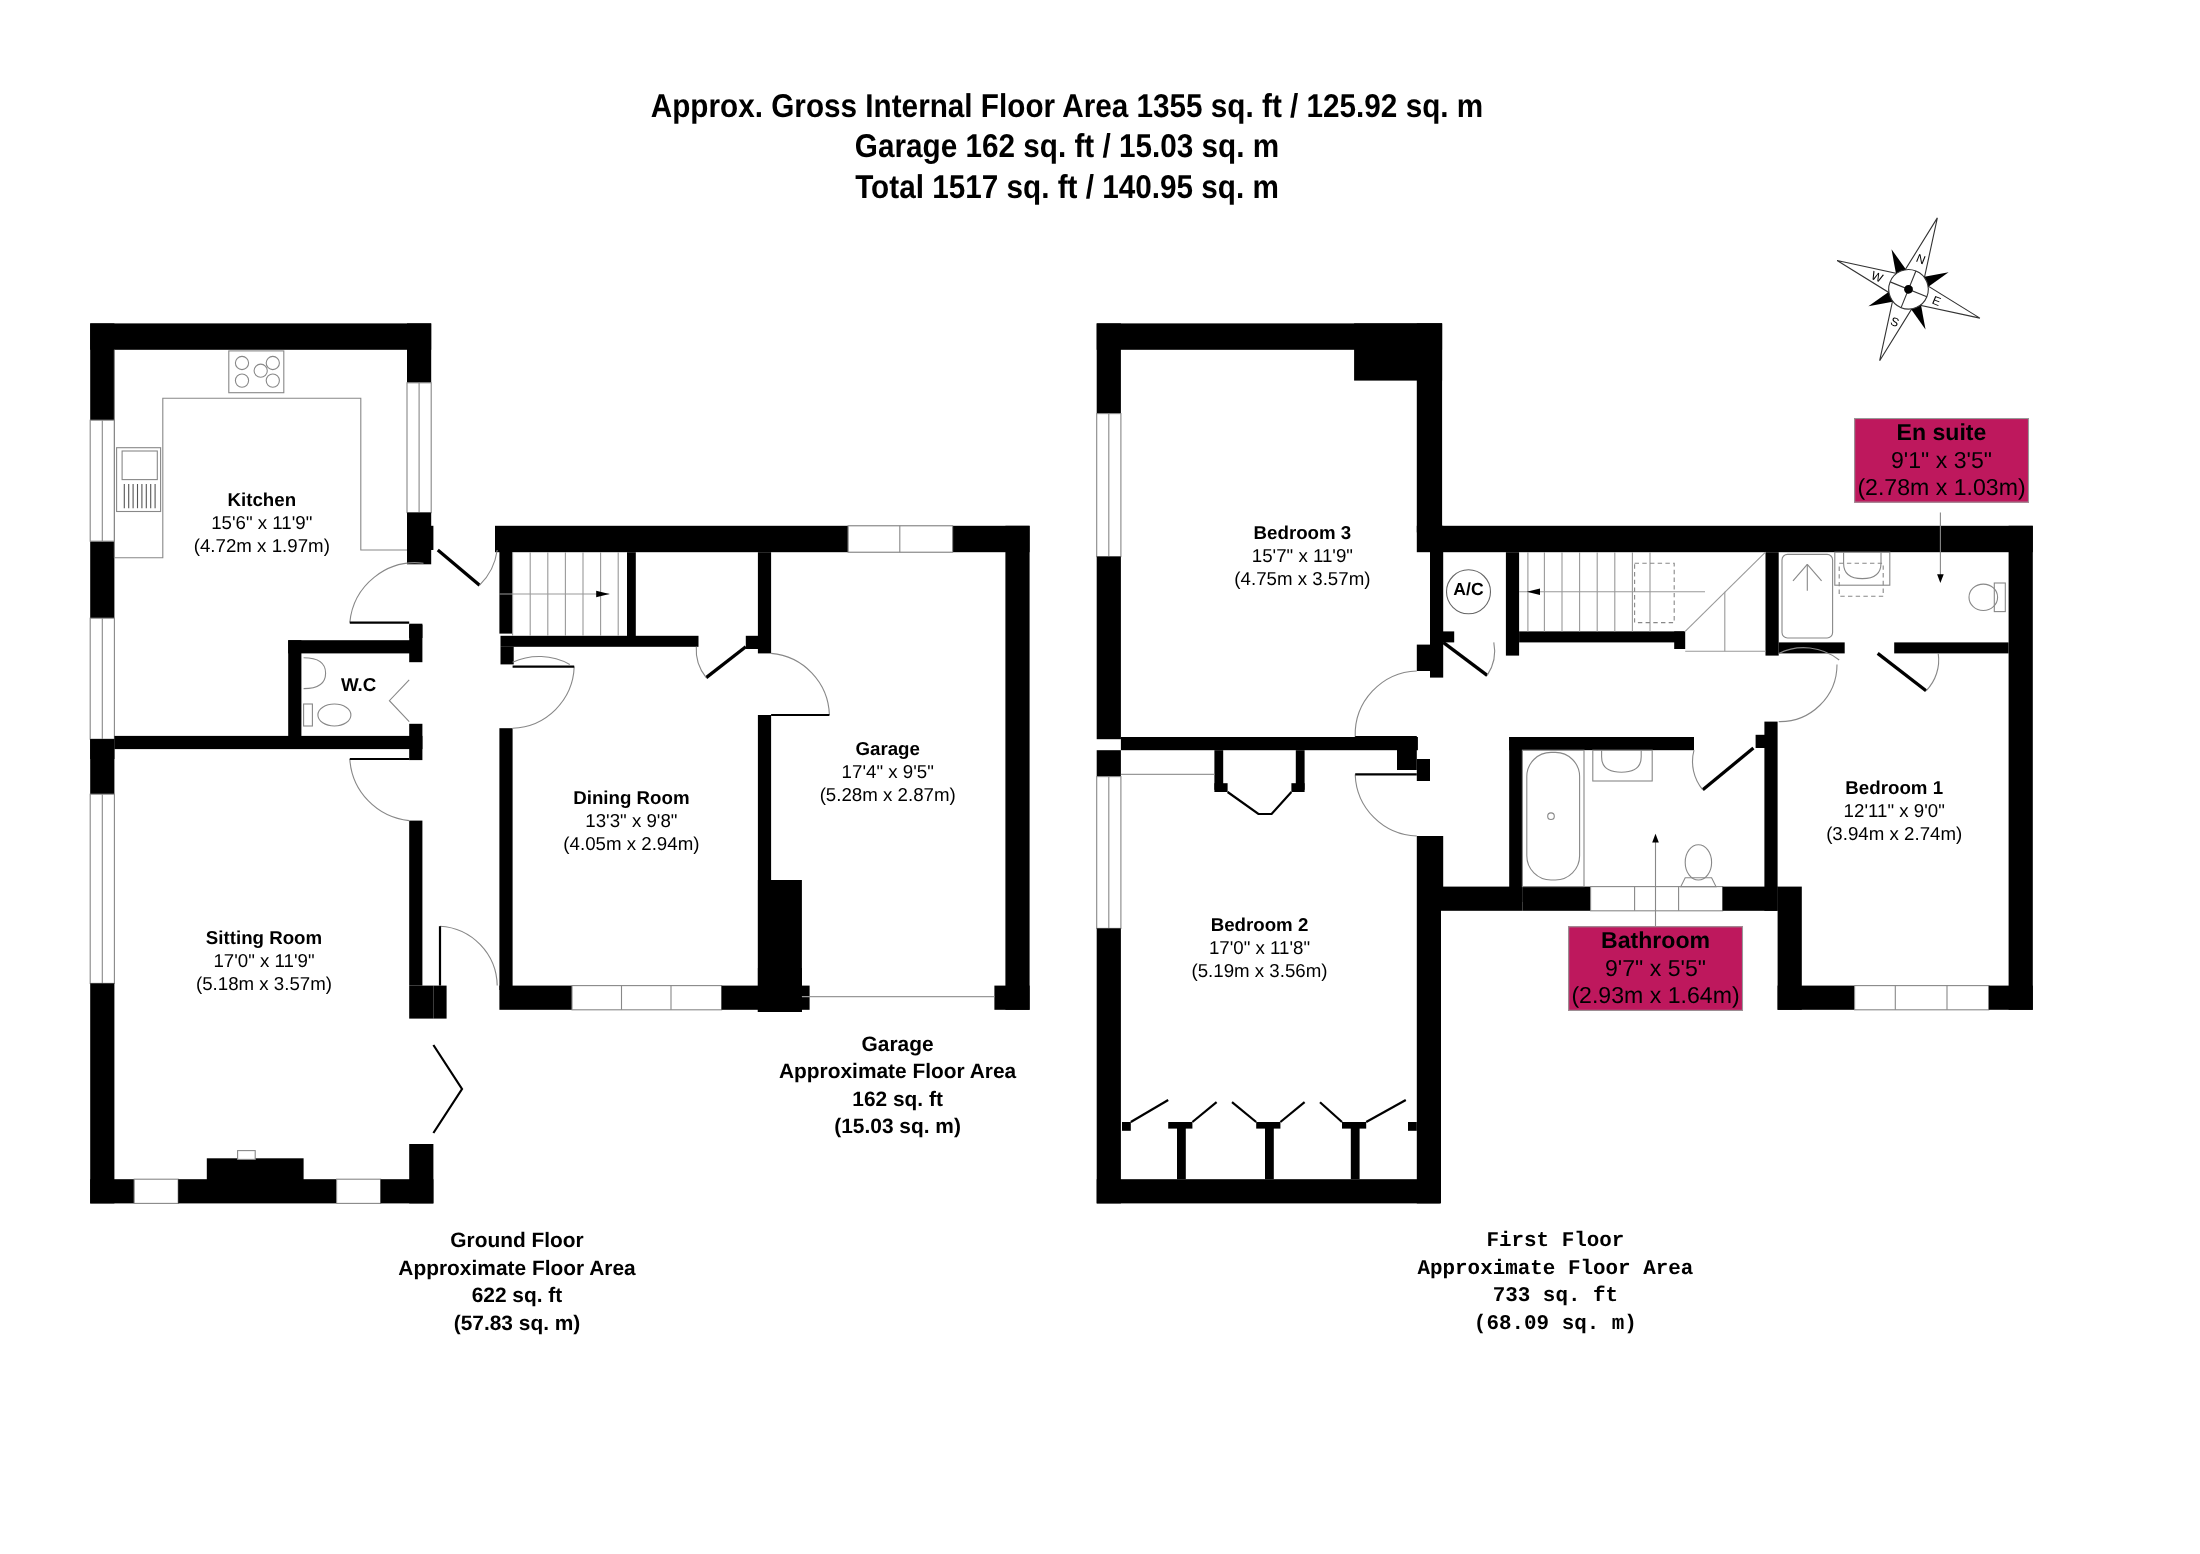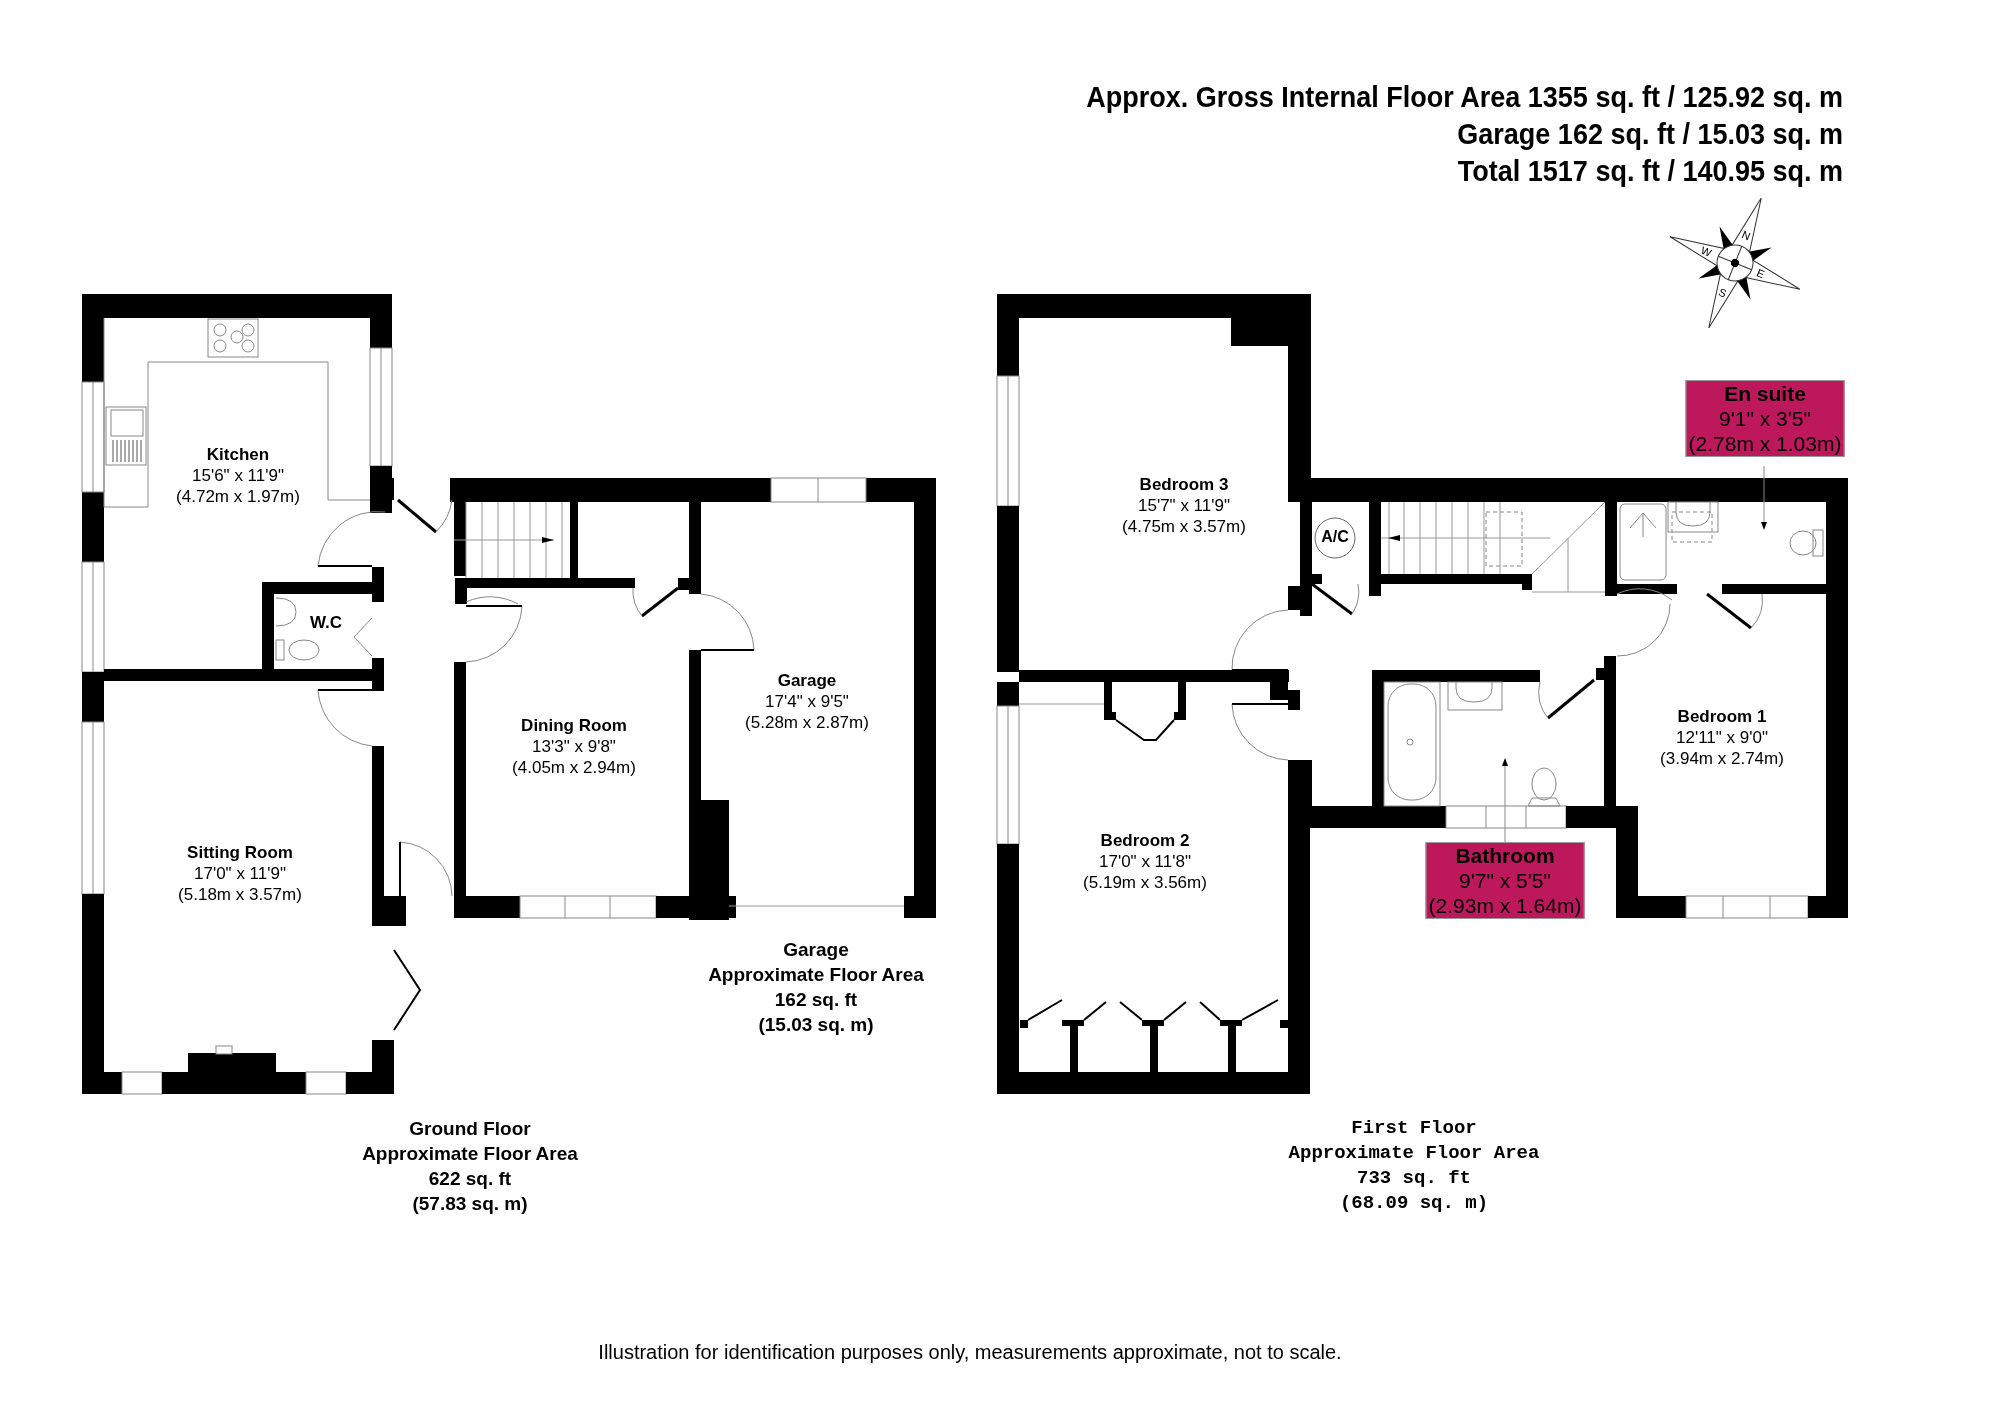--- a/index.html
+++ b/index.html
@@ -1,18 +1,18 @@
 <!DOCTYPE html>
 <html><head>
 <meta charset="utf-8">
 <style>
   html, body { margin: 0; padding: 0; background: #ffffff; }
   body { width: 2000px; height: 1413px; position: relative; overflow: hidden;
          font-family: "Liberation Sans", sans-serif; color: #000; }
-  .header { position: absolute; left: 0; top: 78px; width: 1940px; text-align: right;
+  .header { position: absolute; left: 0; top: 78px; width: 1940px; text-align: center;
             font-weight: bold; font-size: 30px; line-height: 37px; }
   .header div { transform: scaleX(0.9); }
   svg.plan { position: absolute; left: 0; top: 0; }
   .lbl { position: absolute; text-align: center; transform: translateX(-50%); white-space: nowrap; }
   .room-name { font-weight: bold; font-size: 17px; line-height: 21px; }
   .room-dim { font-size: 17px; line-height: 21px; }
   .boxed { border: 1px solid #999; padding: 0 2px; background: #be185d; }
   .boxed .room-name { font-size: 21px; line-height: 25px; }
   .boxed .room-dim { font-size: 21px; line-height: 25px; }
   .floor-label { position: absolute; text-align: center; transform: translateX(-50%);
@@ -389,14 +389,13 @@
   <div>(57.83 sq. m)</div>
 </div>
 <div class="floor-label" style="left:1414px; top:1116px;font-family:Liberation Mono, monospace;">
   <div>First Floor</div>
   <div>Approximate Floor Area</div>
   <div>733 sq. ft</div>
   <div>(68.09 sq. m)</div>
 </div>
 
 <div class="footer">
-  <div>Illustration for identification purposes only, measurements approximate, not to scale.</div>
 </div>
 
 </body></html>

